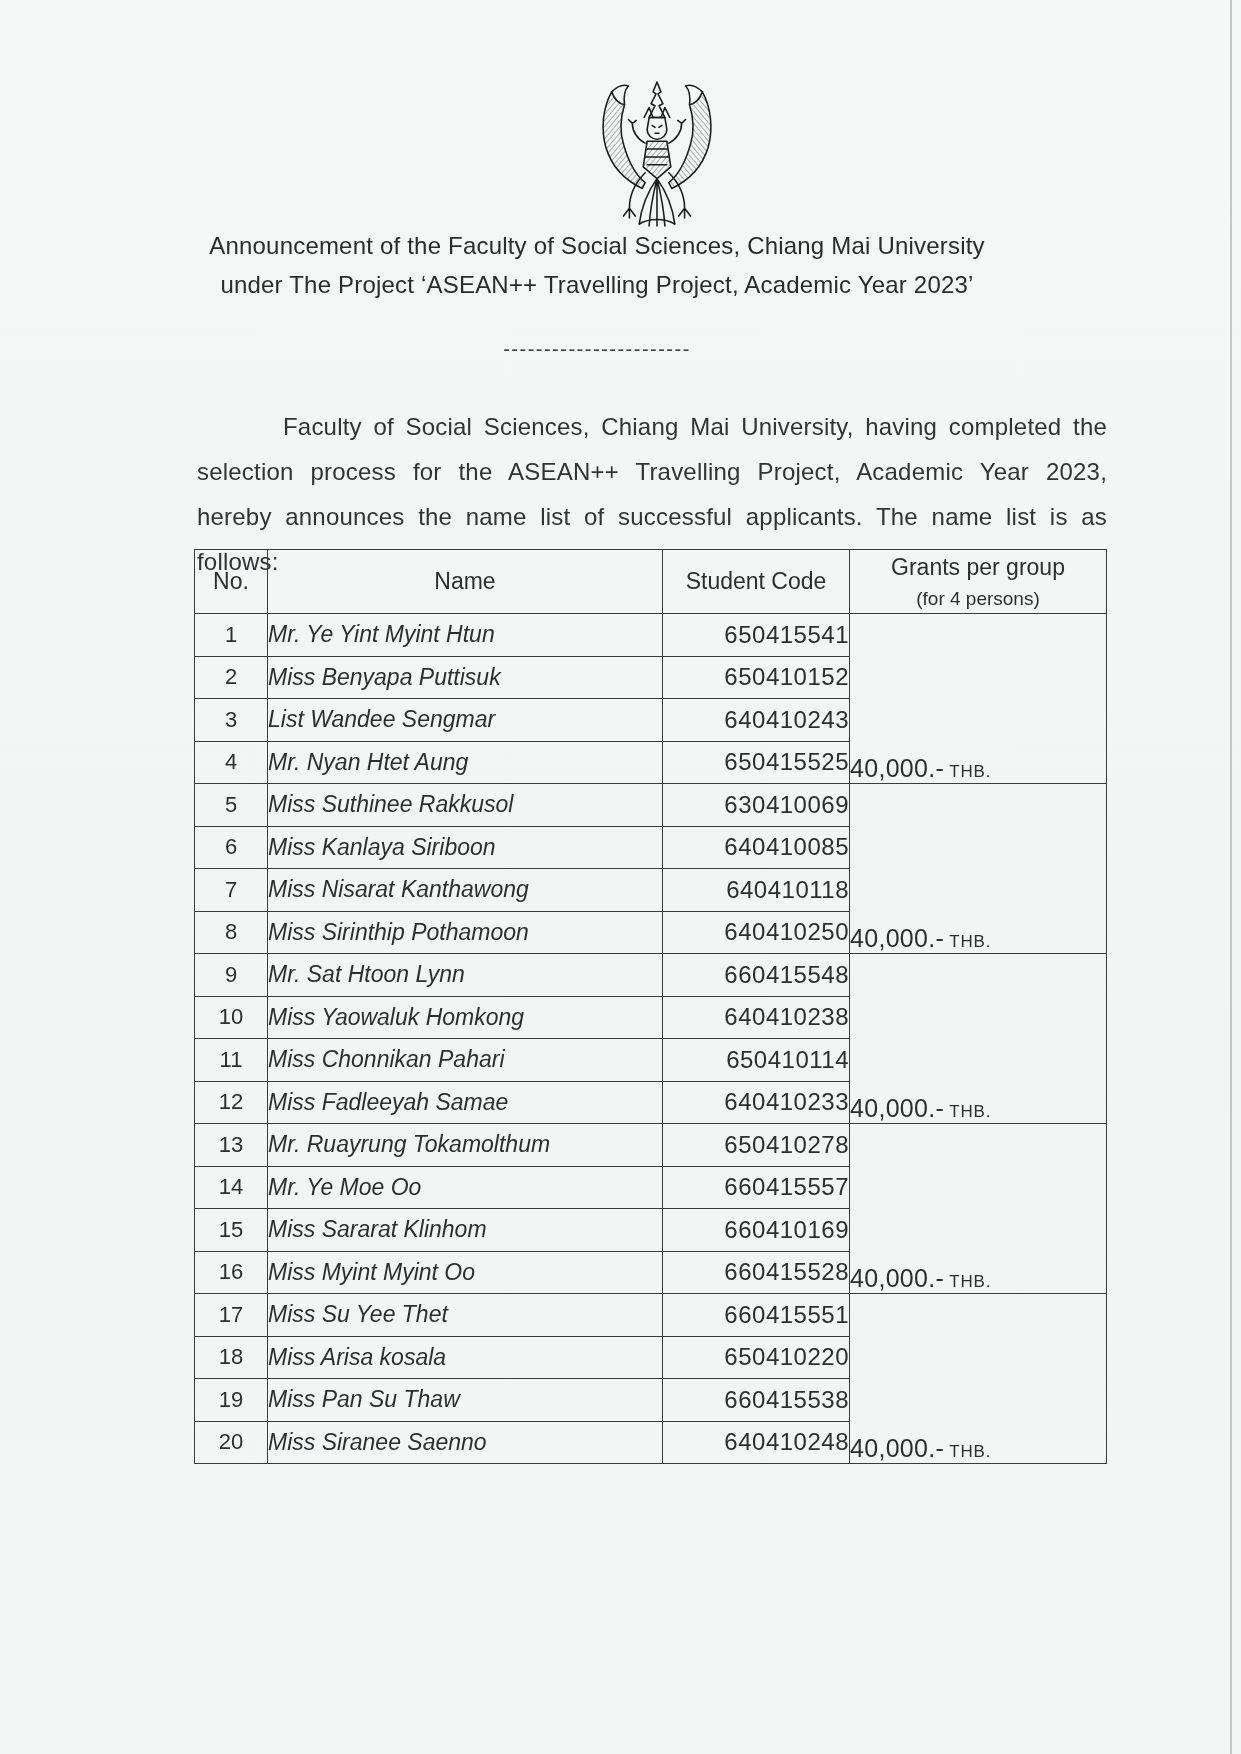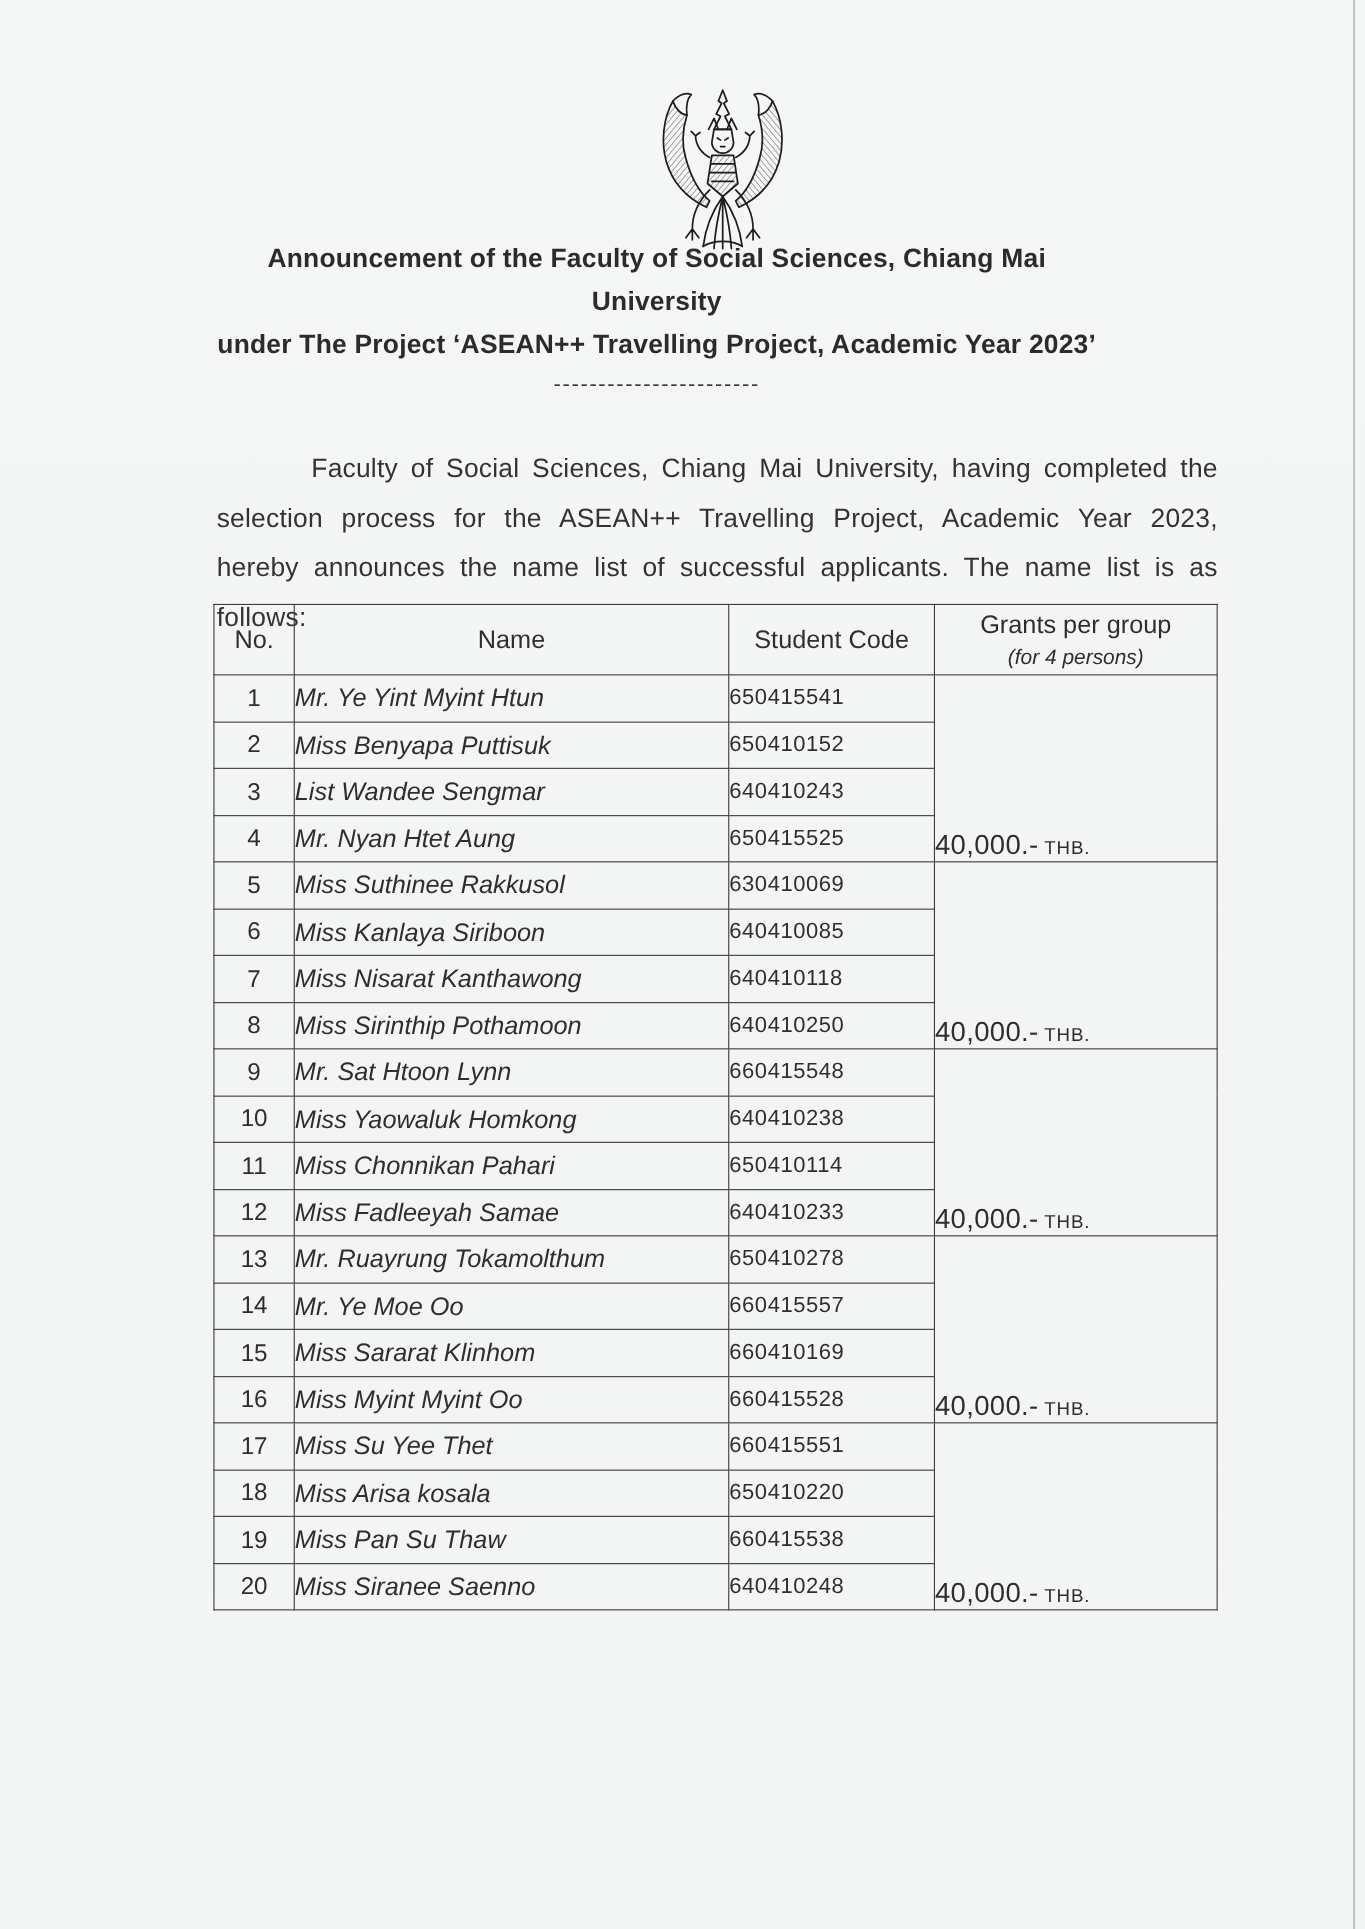--- a/index.html
+++ b/index.html
@@ -29,25 +29,25 @@
   .emblem {
     position: absolute;
     left: 588px;
     top: 78px;
     width: 138px;
     height: 150px;
   }
   .title-block {
     position: absolute;
     left: 197px;
-    top: 216px;
+    top: 226px;
     width: 800px;
     text-align: center;
     font-size: 24px;
-    font-weight: 700;
+    font-weight: 400;
     line-height: 39px;
     color: #2b2b2b;
     letter-spacing: 0.2px;
   }
   .separator {
     position: absolute;
     left: 197px;
     top: 338px;
     width: 800px;
     text-align: center;
@@ -84,24 +84,24 @@
   }
   table.applicants thead tr { height: 64px; }
   table.applicants tbody tr { height: 42.5px; }
   th.h-cell {
     font-weight: 400;
     text-align: center;
     vertical-align: middle;
     font-size: 23px;
   }
   .grants-header-line1 { display: block; font-size: 23px; }
-  .grants-header-line2 { display: block; font-size: 19px; margin-top: 7px; font-style: italic; }
+  .grants-header-line2 { display: block; font-size: 19px; margin-top: 7px; }
   td.c-no { text-align: center; font-size: 22px; }
   td.c-name { text-align: left; padding-left: 17px; font-style: italic; }
-  td.c-code { text-align: left; font-size: 20px; letter-spacing: 0.5px; }
+  td.c-code { text-align: right; font-size: 24px; letter-spacing: 0.5px; }
   td.c-grant {
     text-align: left;
     vertical-align: bottom;
     padding-bottom: 9px;
   }
   .grant-amount { font-size: 25px; letter-spacing: 0.3px; }
   .grant-currency { font-size: 17px; letter-spacing: 0.8px; }
 </style>
 </head>
 <body>

